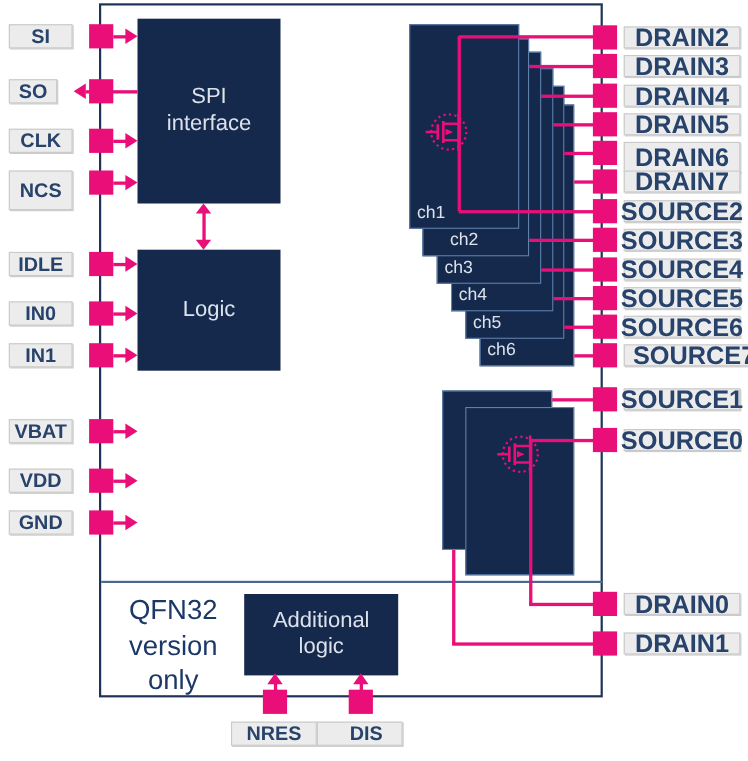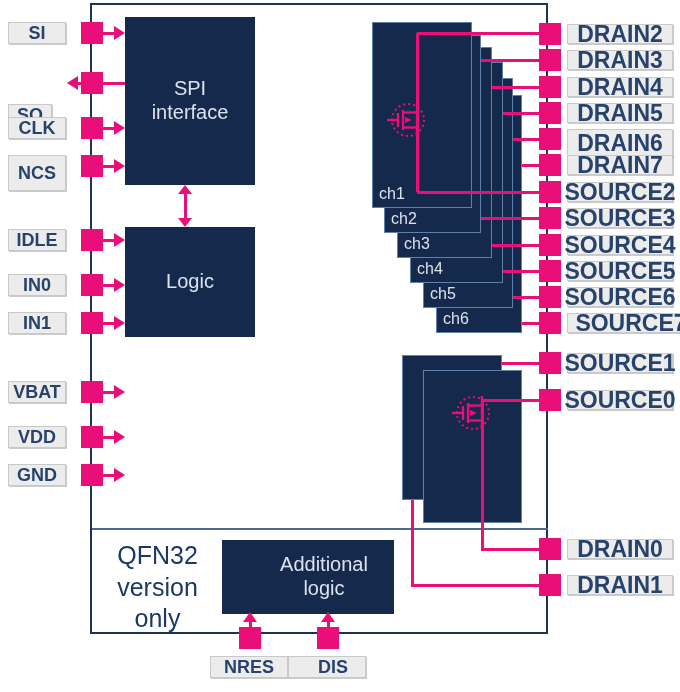--- a/index.html
+++ b/index.html
@@ -57,35 +57,35 @@
 
   <div class="outer-box"></div>
   <div class="divider"></div>
 
   <div class="navy-block" style="left:125px;top:17px;width:130px;height:168px;">SPI
 interface</div>
 
   <div class="navy-block" style="left:125px;top:227px;width:130px;height:110px;">Logic</div>
 
 
-  <div class="navy-block" style="left:222px;top:540px;width:140px;height:74px;z-index:7;padding-left:32px;">Additional
+  <div class="navy-block" style="left:222px;top:540px;width:140px;height:74px;z-index:7;">Additional
 logic</div>
 
   <div class="ch-block" style="left:402px;top:355px;width:100px;height:145px;z-index:6;"></div>
   <div class="ch-block" style="left:423px;top:370px;width:99px;height:153px;z-index:7;"></div>
 
   <div class="qfn-note">QFN32
 version
 only</div>
 
   <div id="channels-layer">
       <div class="ch-block" style="left: 372px; top: 22px; width: 100px; height: 186px; z-index: 15;"></div>
       <div class="ch-label" style="left: 379px; top: 185px; z-index: 16;">ch1</div>
       <div class="ch-block" style="left: 384px; top: 35px; width: 97px; height: 198px; z-index: 14;"></div>
-      <div class="ch-label" style="left: 391px; top: 210px; z-index: 16;">ch2</div>
+      <div class="ch-label" style="left: 409px; top: 210px; z-index: 16;">ch2</div>
       <div class="ch-block" style="left: 397px; top: 47px; width: 95px; height: 211px; z-index: 13;"></div>
       <div class="ch-label" style="left: 404px; top: 235px; z-index: 16;">ch3</div>
       <div class="ch-block" style="left: 410px; top: 62px; width: 93px; height: 221px; z-index: 12;"></div>
       <div class="ch-label" style="left: 417px; top: 260px; z-index: 16;">ch4</div>
       <div class="ch-block" style="left: 423px; top: 78px; width: 90px; height: 230px; z-index: 11;"></div>
       <div class="ch-label" style="left: 430px; top: 285px; z-index: 16;">ch5</div>
       <div class="ch-block" style="left: 436px; top: 95px; width: 86px; height: 238px; z-index: 10;"></div>
       <div class="ch-label" style="left: 443px; top: 310px; z-index: 16;">ch6</div>
     </div>
   <div id="lines-layer">
@@ -110,21 +110,21 @@
       <div class="line" style="left: 411px; top: 500px; width: 3px; height: 86px;"></div>
       <div class="line" style="left: 184px; top: 193px; width: 3px; height: 26px;"></div>
       <div class="arrow-head" style="left: 178px; top: 185px; border-left: 7px solid transparent; border-right: 7px solid transparent; border-bottom: 9px solid rgb(234, 14, 120);"></div>
       <div class="arrow-head" style="left: 178px; top: 218px; border-left: 7px solid transparent; border-right: 7px solid transparent; border-top: 9px solid rgb(234, 14, 120);"></div>
     </div>
   <div id="pins-layer">
       <div class="gray-label left" style="left: 8px; top: 22px; width: 58px; height: 22px;">SI</div>
       <div class="pin-square" style="left: 81px; top: 22px;"></div>
       <div class="line" style="left: 103px; top: 32px; width: 12px; height: 3px; z-index: 31;"></div>
       <div class="arrow-head" style="left: 114px; top: 26px; border-top: 7px solid transparent; border-bottom: 7px solid transparent; border-left: 11px solid rgb(234, 14, 120);"></div>
-      <div class="gray-label left" style="left: 8px; top: 72px; width: 44px; height: 22px; margin-top: 32px;">SO</div>
+      <div class="gray-label left" style="left: 8px; top: 72px; width: 44px; height: 22px;">SO</div>
       <div class="pin-square" style="left: 81px; top: 72px;"></div>
       <div class="line" style="left: 78px; top: 82px; width: 47px; height: 3px; z-index: 31;"></div>
       <div class="arrow-head" style="left: 67px; top: 76px; border-top: 7px solid transparent; border-bottom: 7px solid transparent; border-right: 11px solid rgb(234, 14, 120);"></div>
       <div class="gray-label left" style="left: 8px; top: 117px; width: 58px; height: 22px;">CLK</div>
       <div class="pin-square" style="left: 81px; top: 117px;"></div>
       <div class="line" style="left: 103px; top: 127px; width: 12px; height: 3px; z-index: 31;"></div>
       <div class="arrow-head" style="left: 114px; top: 121px; border-top: 7px solid transparent; border-bottom: 7px solid transparent; border-left: 11px solid rgb(234, 14, 120);"></div>
       <div class="gray-label left" style="left: 8px; top: 155px; width: 58px; height: 36px;">NCS</div>
       <div class="pin-square" style="left: 81px; top: 155px;"></div>
       <div class="line" style="left: 103px; top: 165px; width: 12px; height: 3px; z-index: 31;"></div>

